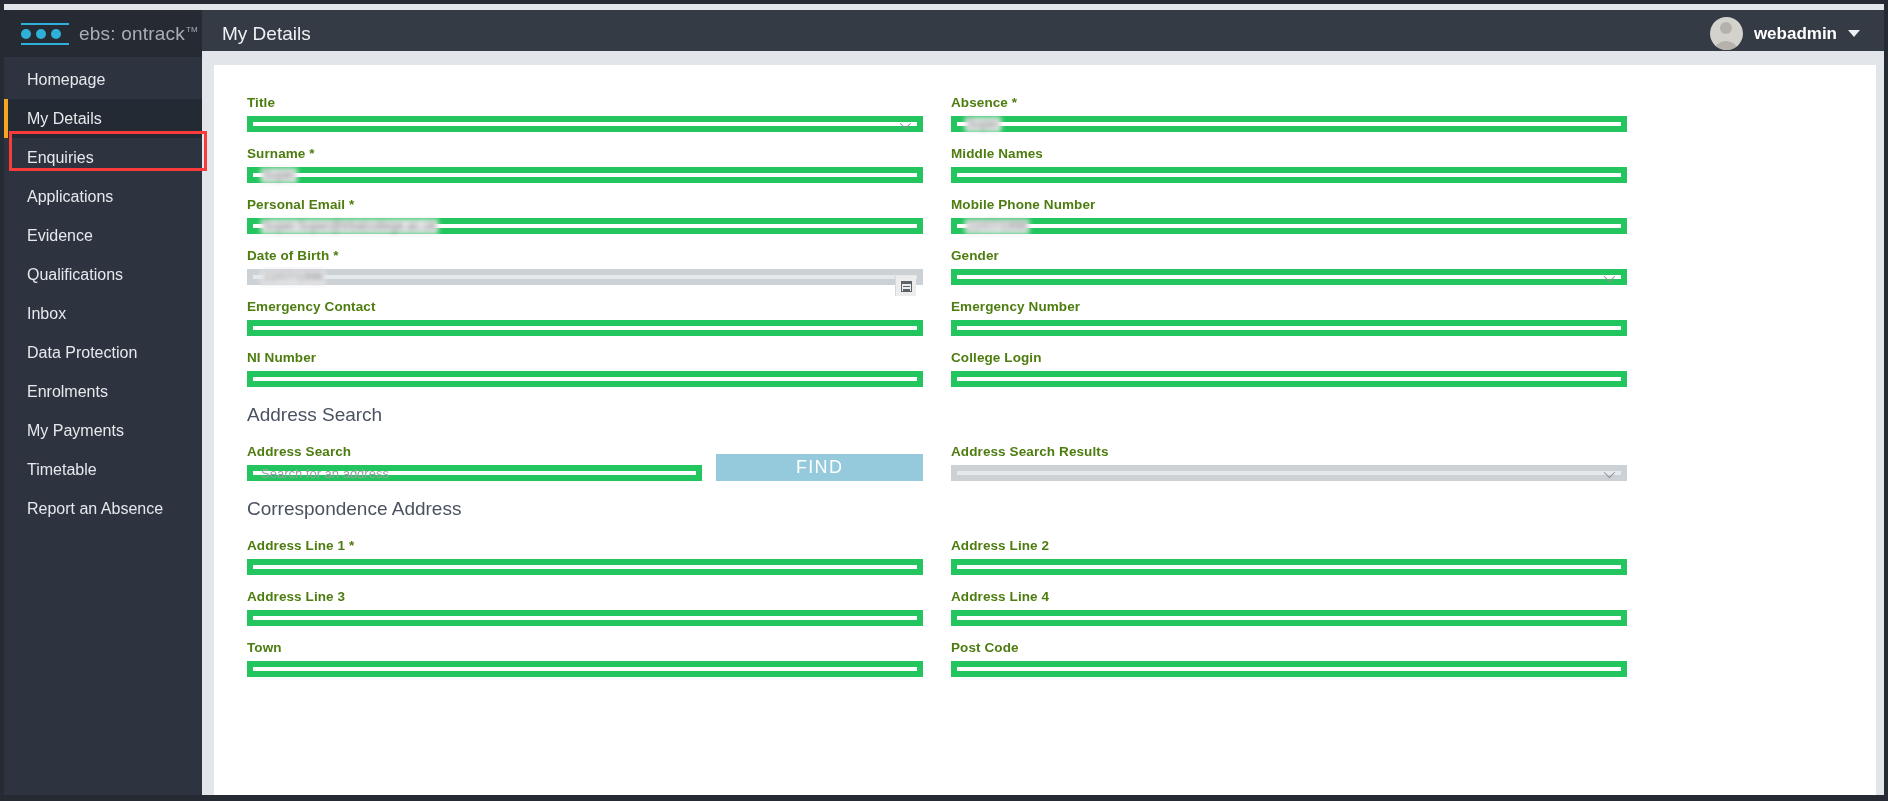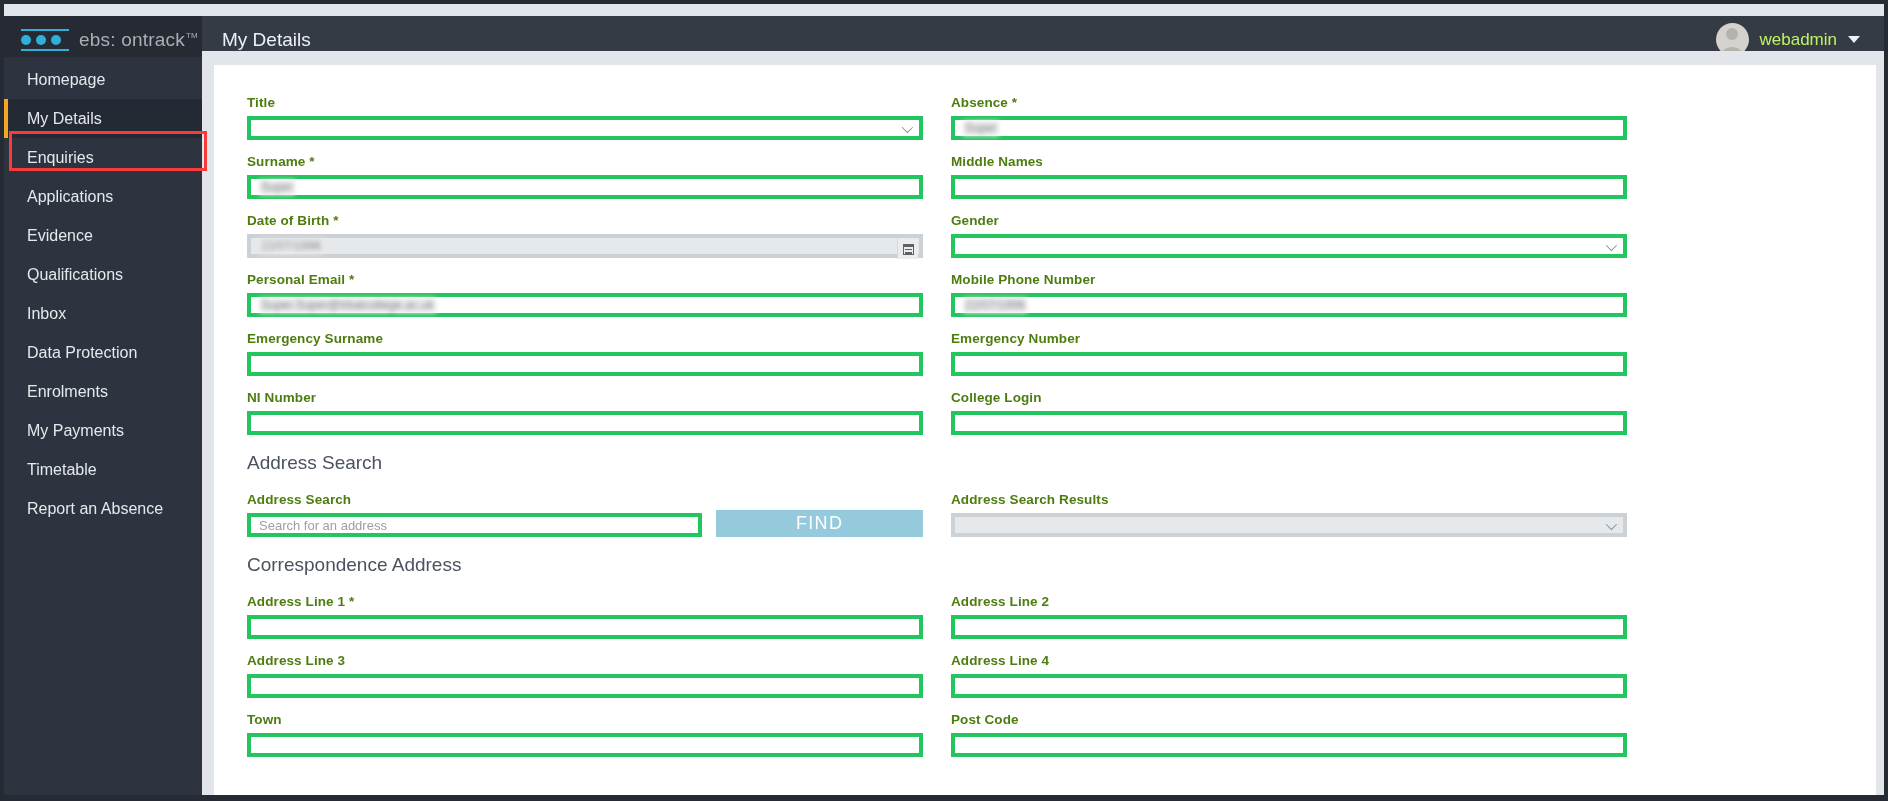--- a/index.html
+++ b/index.html
@@ -18,21 +18,21 @@
     background: #e2e6ea;
     border-top: 4px solid #262b33;
     border-left: 4px solid #262b33;
     border-right: 4px solid #262b33;
     border-bottom: 6px solid #262b33;
     overflow: hidden;
   }
 
   
   .topbar {
-    position: absolute; top: 12px; left: 0;
+    position: absolute; top: 6px; left: 0;
     width: 1880px; height: 47px;
     background: #343b45;
     display: flex; align-items: stretch;
   }
   .brand {
     width: 198px; min-width: 198px; height: 47px;
     background: #262b33;
     display: flex; align-items: center;
     padding-left: 17px;
   }
@@ -53,21 +53,21 @@
   }
 
   .page-title {
     color: #eef1f4; font-size: 19px;
     display: flex; align-items: center;
     padding-left: 20px; flex: 1;
   }
 
   .user-area {
     display: flex; align-items: center; gap: 11px;
-    padding-right: 24px; color: #bef264; font-size: 17px;
+    padding-right: 24px; color: #ffffff; font-size: 17px; font-weight: bold;
   }
   .avatar {
     width: 33px; height: 33px; border-radius: 50%;
     background: #d4d2cd; position: relative; overflow: hidden;
     flex-shrink: 0;
   }
   .avatar::before {
     content: ''; position: absolute;
     left: 50%; top: 5px; transform: translateX(-50%);
     width: 12px; height: 12px; border-radius: 50%; background: #b5b2ac;
@@ -138,22 +138,22 @@
   .field-label {
     font-size: 13.5px;
     color: #4d7c0f;
     font-weight: bold;
     margin-bottom: 6px;
     letter-spacing: .1px;
   }
 
   .control {
     position: relative;
-    height: 24px;
-    border: 4px solid #22c55e;
+    height: 16px;
+    border: 6px solid #22c55e;
     background: #ffffff;
     display: flex; align-items: center;
     padding: 0 8px;
     font-size: 13px;
     color: #333;
   }
   .control.disabled-select {
     background: #e5e9ec;
     border-color: #ccd1d6;
   }
@@ -320,55 +320,55 @@
         <div class="col">
           <div class="field-label">Middle Names</div>
           <div class="control">
             <span></span>
           </div>
         </div>
       </div>
 
       <div class="row">
         <div class="col">
+          <div class="field-label">Personal Email *</div>
+          <div class="control">
+            <span class="redacted">Super.Super@trbatcollege.ac.uk</span>
+          </div>
+        </div>
+        <div class="col">
+          <div class="field-label">Mobile Phone Number</div>
+          <div class="control">
+            <span class="redacted">22/07/1996</span>
+          </div>
+        </div>
+      </div>
+
+      <div class="row">
+        <div class="col">
           <div class="field-label">Date of Birth *</div>
           <div class="control disabled-select">
             <span class="redacted">22/07/1996</span>
             <span class="cal-icon">
                 <span class="cal-glyph"></span>
               </span>
           </div>
         </div>
         <div class="col">
           <div class="field-label">Gender</div>
           <div class="control">
             <span></span>
             <span class="chev"></span>
           </div>
         </div>
       </div>
 
       <div class="row">
         <div class="col">
-          <div class="field-label">Personal Email *</div>
-          <div class="control">
-            <span class="redacted">Super.Super@trbatcollege.ac.uk</span>
-          </div>
-        </div>
-        <div class="col">
-          <div class="field-label">Mobile Phone Number</div>
-          <div class="control">
-            <span class="redacted">22/07/1996</span>
-          </div>
-        </div>
-      </div>
-
-      <div class="row">
-        <div class="col">
-          <div class="field-label">Emergency Surname</div>
+          <div class="field-label">Emergency Contact</div>
           <div class="control">
             <span></span>
           </div>
         </div>
         <div class="col">
           <div class="field-label">Emergency Number</div>
           <div class="control">
             <span></span>
           </div>
         </div>

